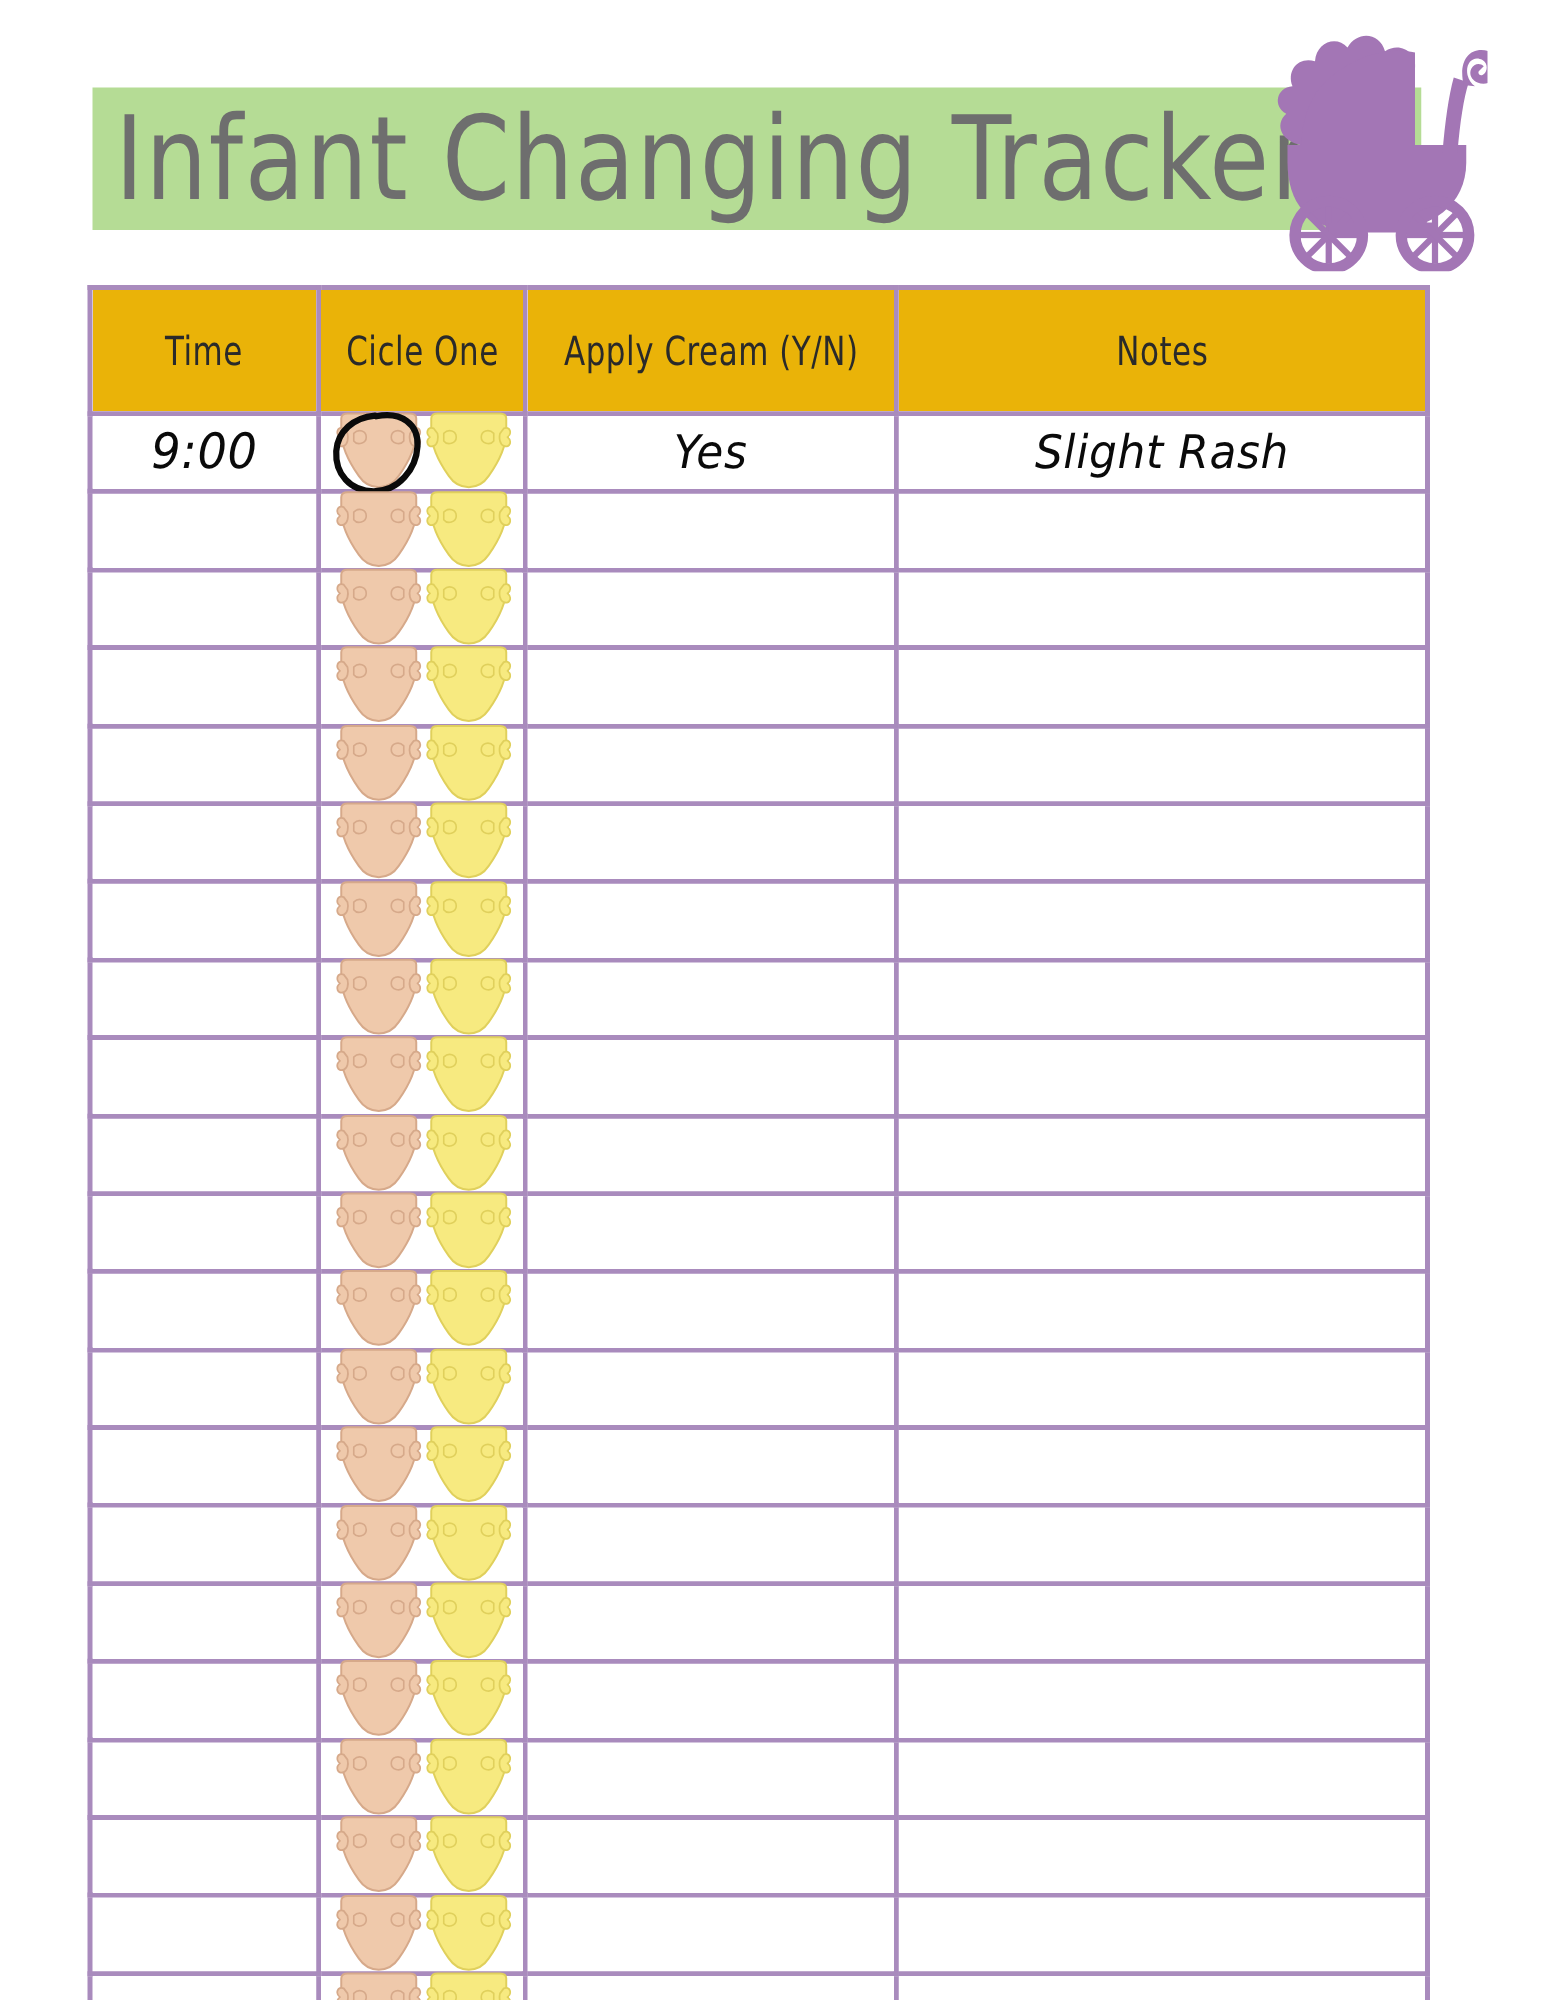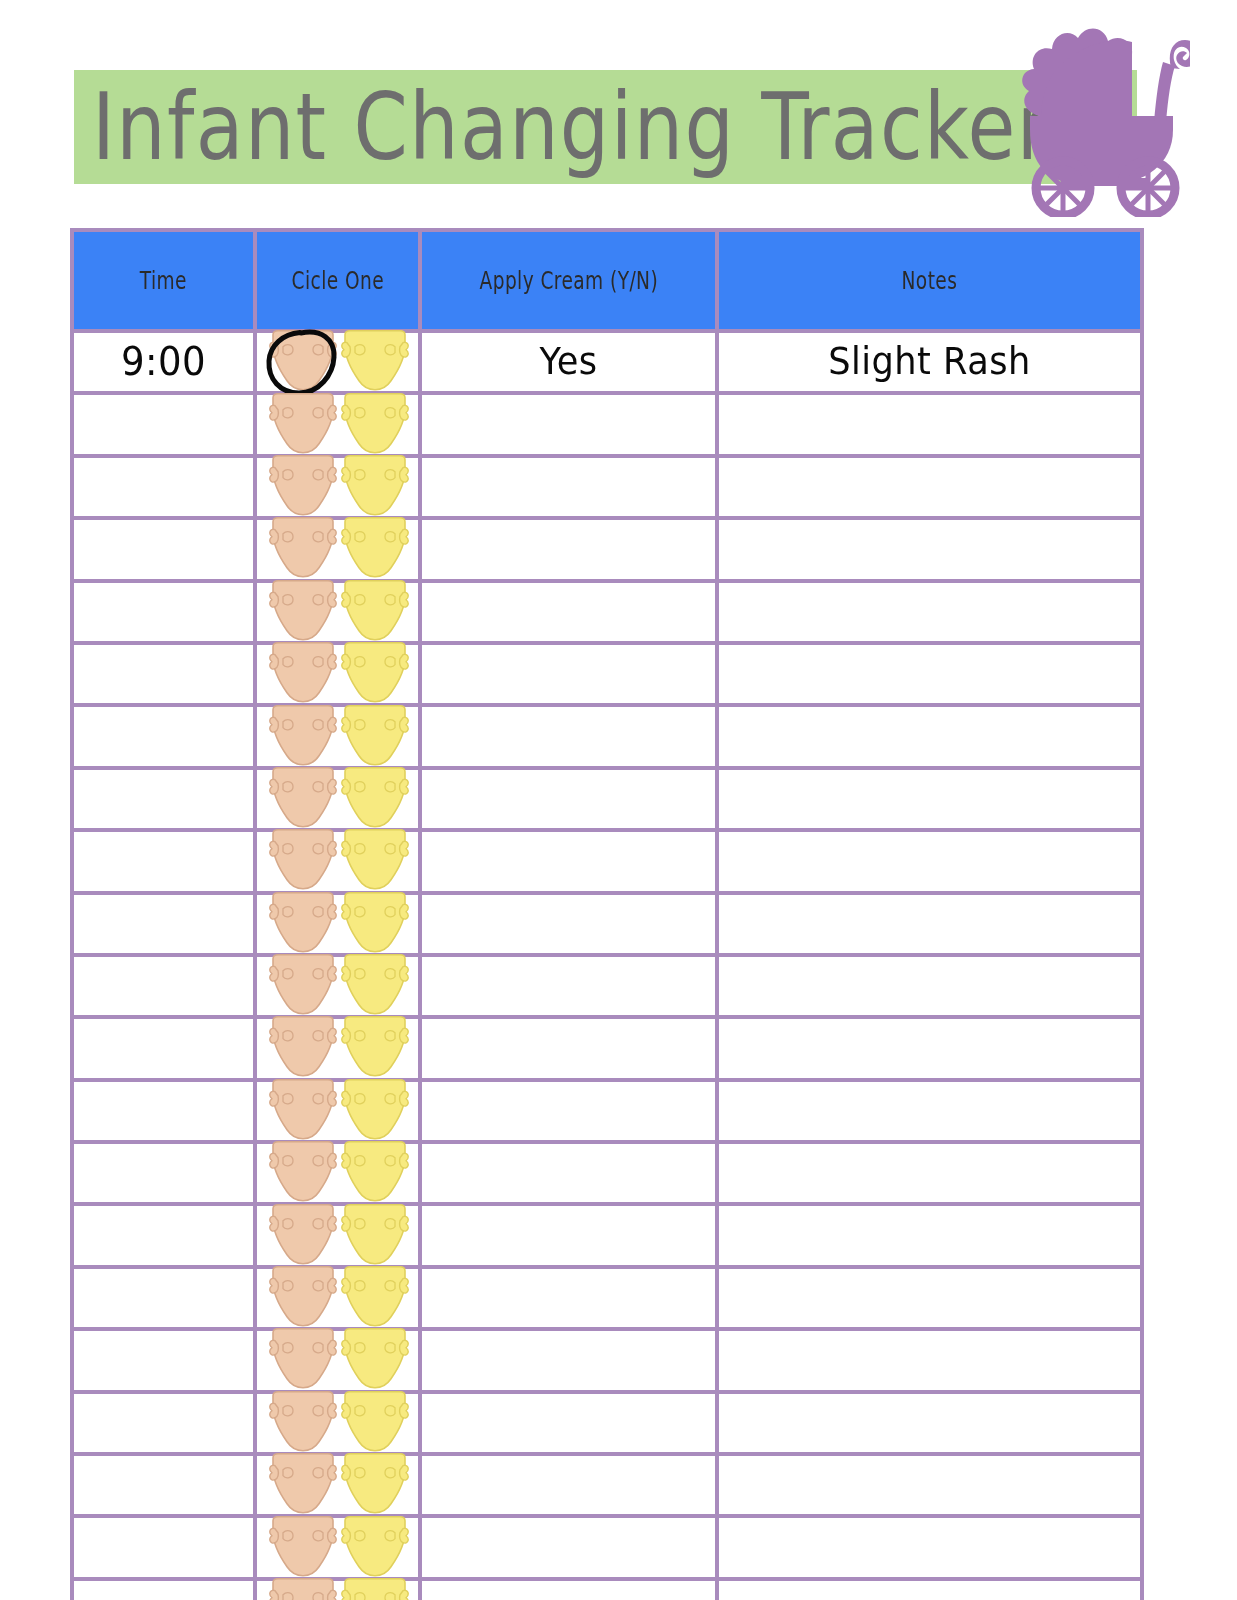--- a/index.html
+++ b/index.html
@@ -75,35 +75,35 @@
 
   #tracker-table th,
   #tracker-table td {
     border: 4px solid #a98bbd;
     padding: 0;
     margin: 0;
     background: #ffffff;
     position: relative;
   }
   #tracker-table thead th {
-    background: #3b82f6;
+    background: #eab308;
     height: 97px;
     color: #2a2a2a;
     font-family: "DejaVu Sans Condensed", "Liberation Sans Narrow", "Liberation Sans", sans-serif;
-    font-size: 24px;
+    font-size: 32px;
     font-weight: 400;
     letter-spacing: 0.5px;
     vertical-align: middle;
     text-align: center;
   }
   #tracker-table thead th span {
     display: inline-block;
     transform: scaleX(0.86);
   }
-  #tracker-table tbody tr { height: 58.4px; }
+  #tracker-table tbody tr { height: 58.4px; font-style: italic; }
   #tracker-table tbody td { height: 58.4px; }
 
   .cell-text {
     display: block;
     width: 100%;
     text-align: center;
     color: #0a0a0a;
     font-family: "DejaVu Sans", "Liberation Sans", sans-serif;
     font-size: 37px;
     font-weight: 400;

